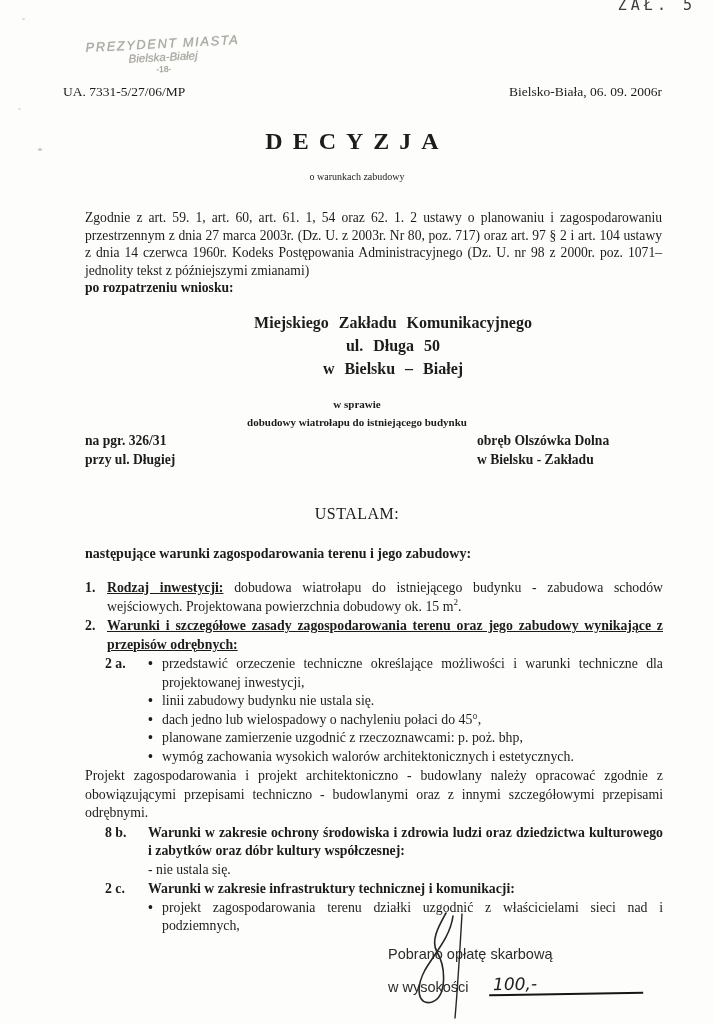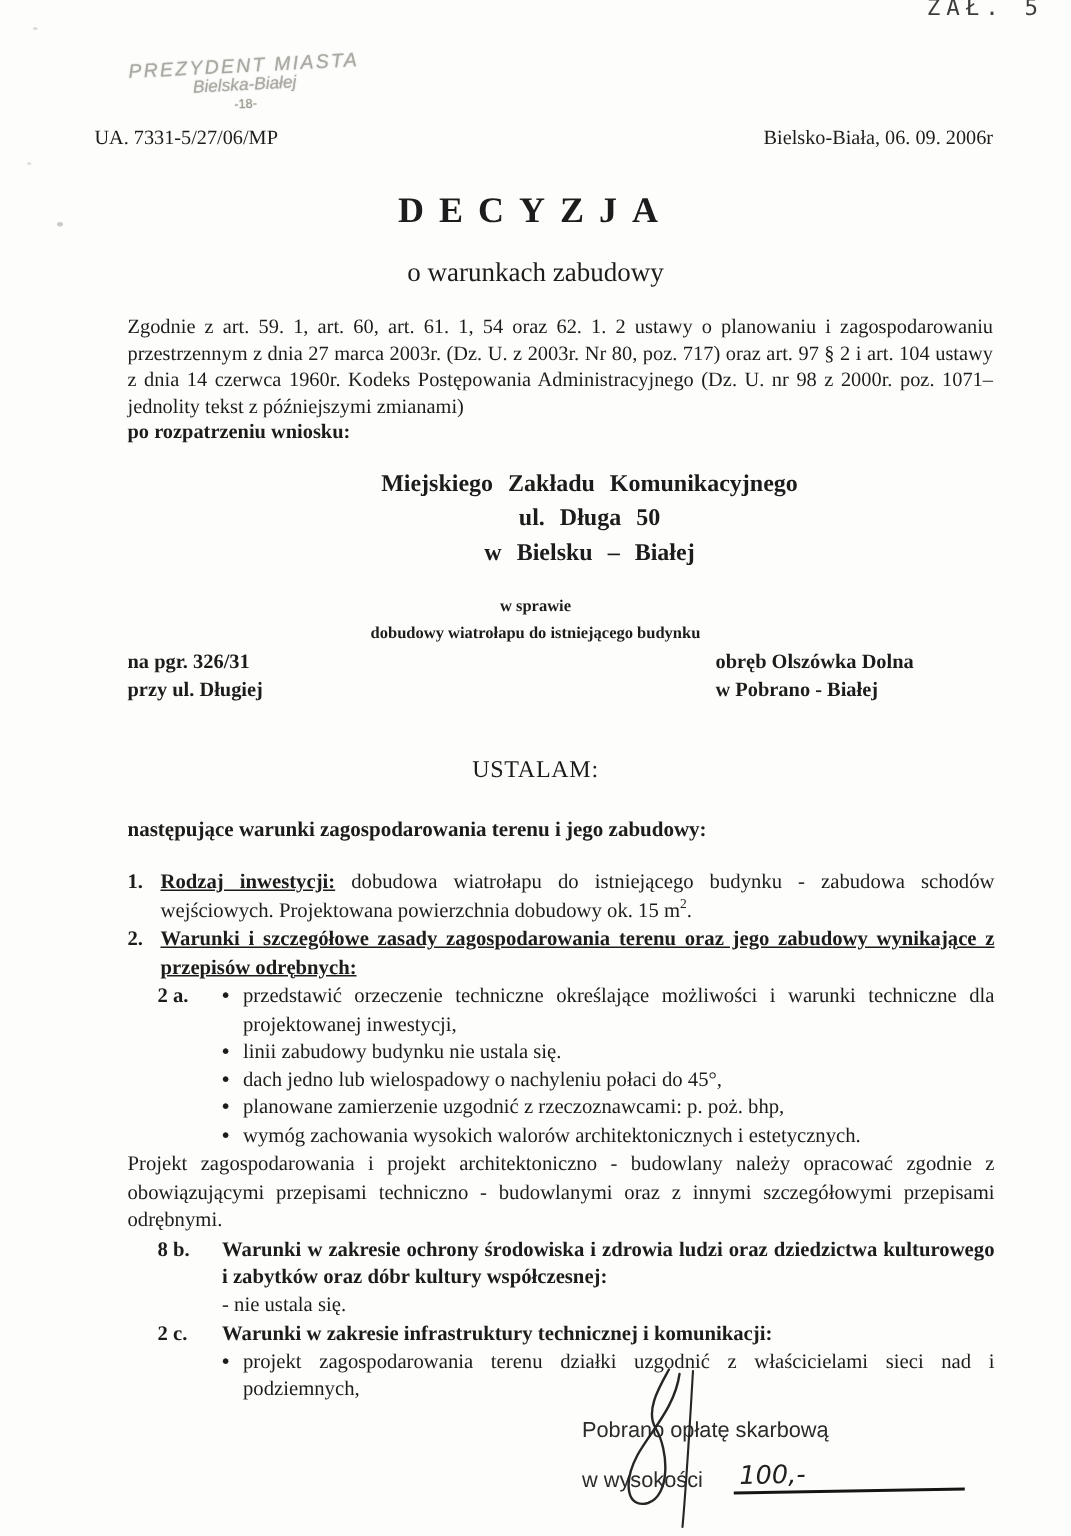--- a/index.html
+++ b/index.html
@@ -15,21 +15,21 @@
   .stamp .s1{font-size:13px;letter-spacing:1.5px;font-style:italic;}
   .stamp .s2{font-size:11.5px;font-style:italic;}
   .stamp .s3{font-size:8.5px;margin-top:1px;color:#99988f;}
   .ref-row{position:absolute;top:84px;left:63px;right:52px;display:flex;justify-content:space-between;
     font-size:13.5px;}
   .speck{position:absolute;background:#8c8c8a;border-radius:50%;}
 
   
   .title{position:absolute;top:128px;left:0;width:100%;text-align:center;
     font-size:24px;font-weight:bold;letter-spacing:10px;}
-  .subtitle{position:absolute;top:171px;left:0;width:100%;text-align:center;font-size:18px;}
+  .subtitle{position:absolute;top:171px;left:0;width:100%;text-align:center;font-size:10px;}
 
   
   .legal-block{position:absolute;top:209px;left:85px;width:577px;font-size:13.6px;line-height:17.6px;}
   .legal{text-align:justify;}
   .after-legal{font-weight:bold;}
 
   
   .applicant{position:absolute;top:311px;left:0;width:100%;text-align:center;
     font-weight:bold;font-size:16px;line-height:23px;word-spacing:6px;padding-left:36px;}
   .case{position:absolute;top:395px;left:0;width:100%;text-align:center;font-weight:bold;
@@ -113,21 +113,21 @@
     <div>dobudowy wiatrołapu do istniejącego budynku</div>
   </div>
 
   <div class="loc-row">
     <div class="loc-left">
       <div>na pgr. 326/31</div>
       <div>przy ul. Długiej</div>
     </div>
     <div class="loc-right">
       <div>obręb Olszówka Dolna</div>
-      <div>w Pobrano - Białej</div>
+      <div>w Bielsku - Zakładu</div>
     </div>
   </div>
 
   <div class="ruling">USTALAM:</div>
   <div class="cond-intro">następujące warunki zagospodarowania terenu i jego zabudowy:</div>
 
   <div class="list">
 
     <div class="item">
       <span class="num">1.</span>

